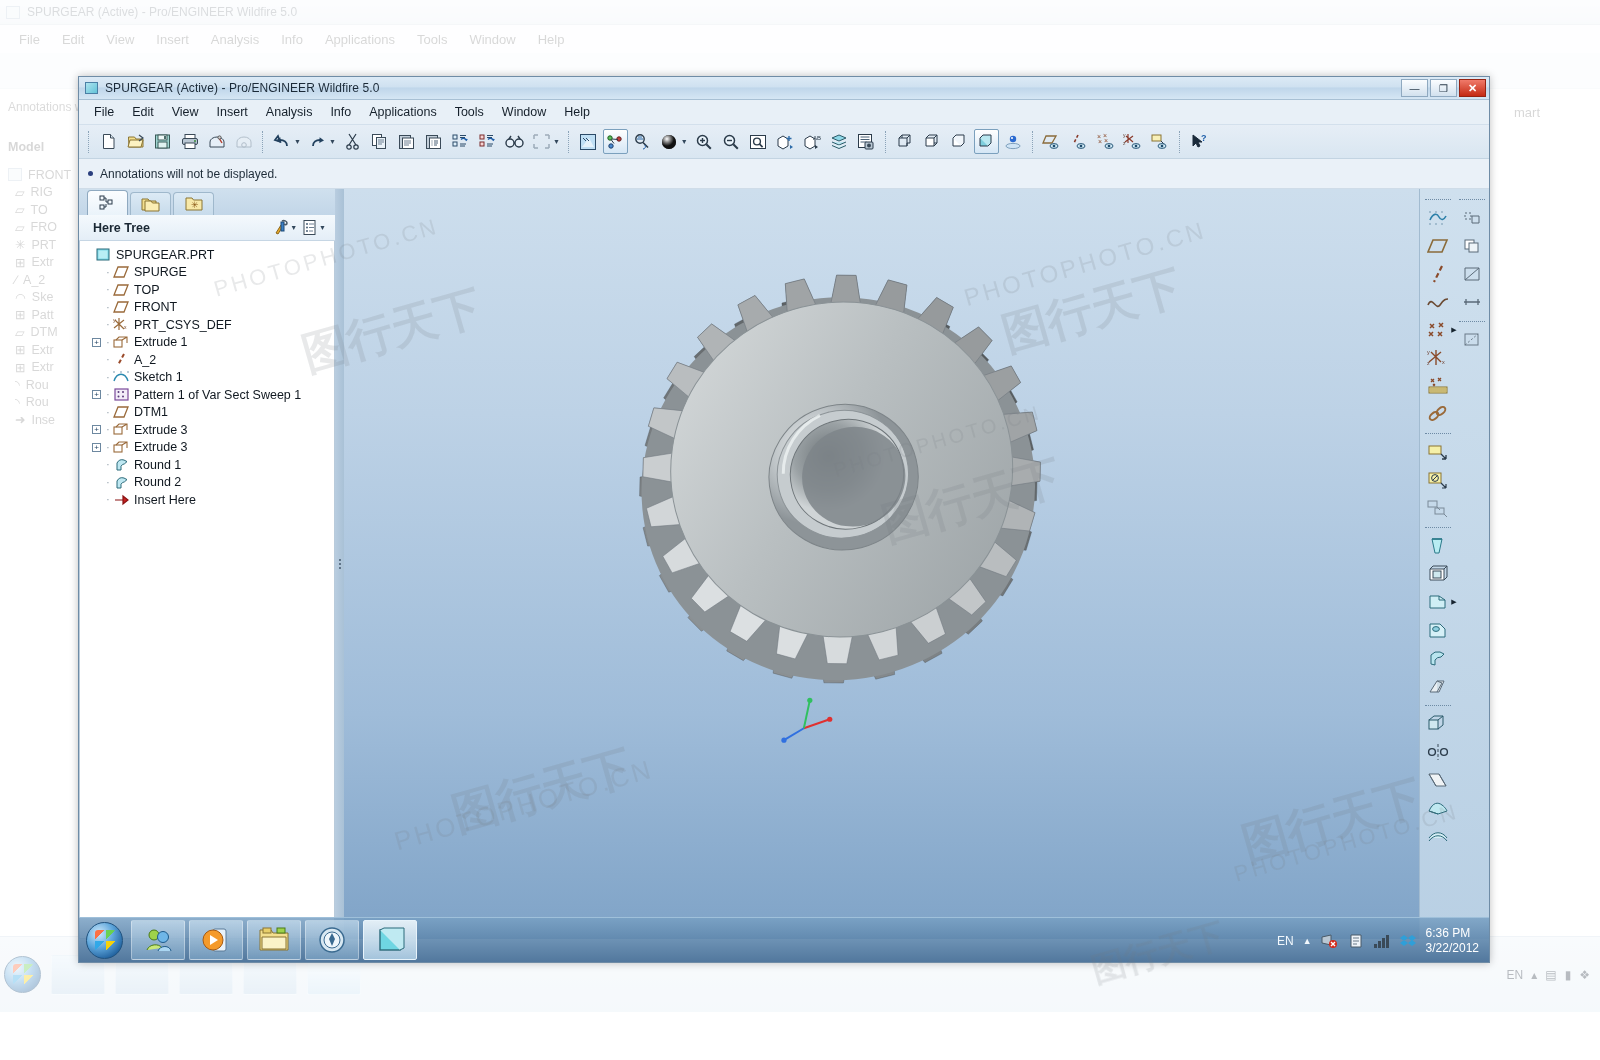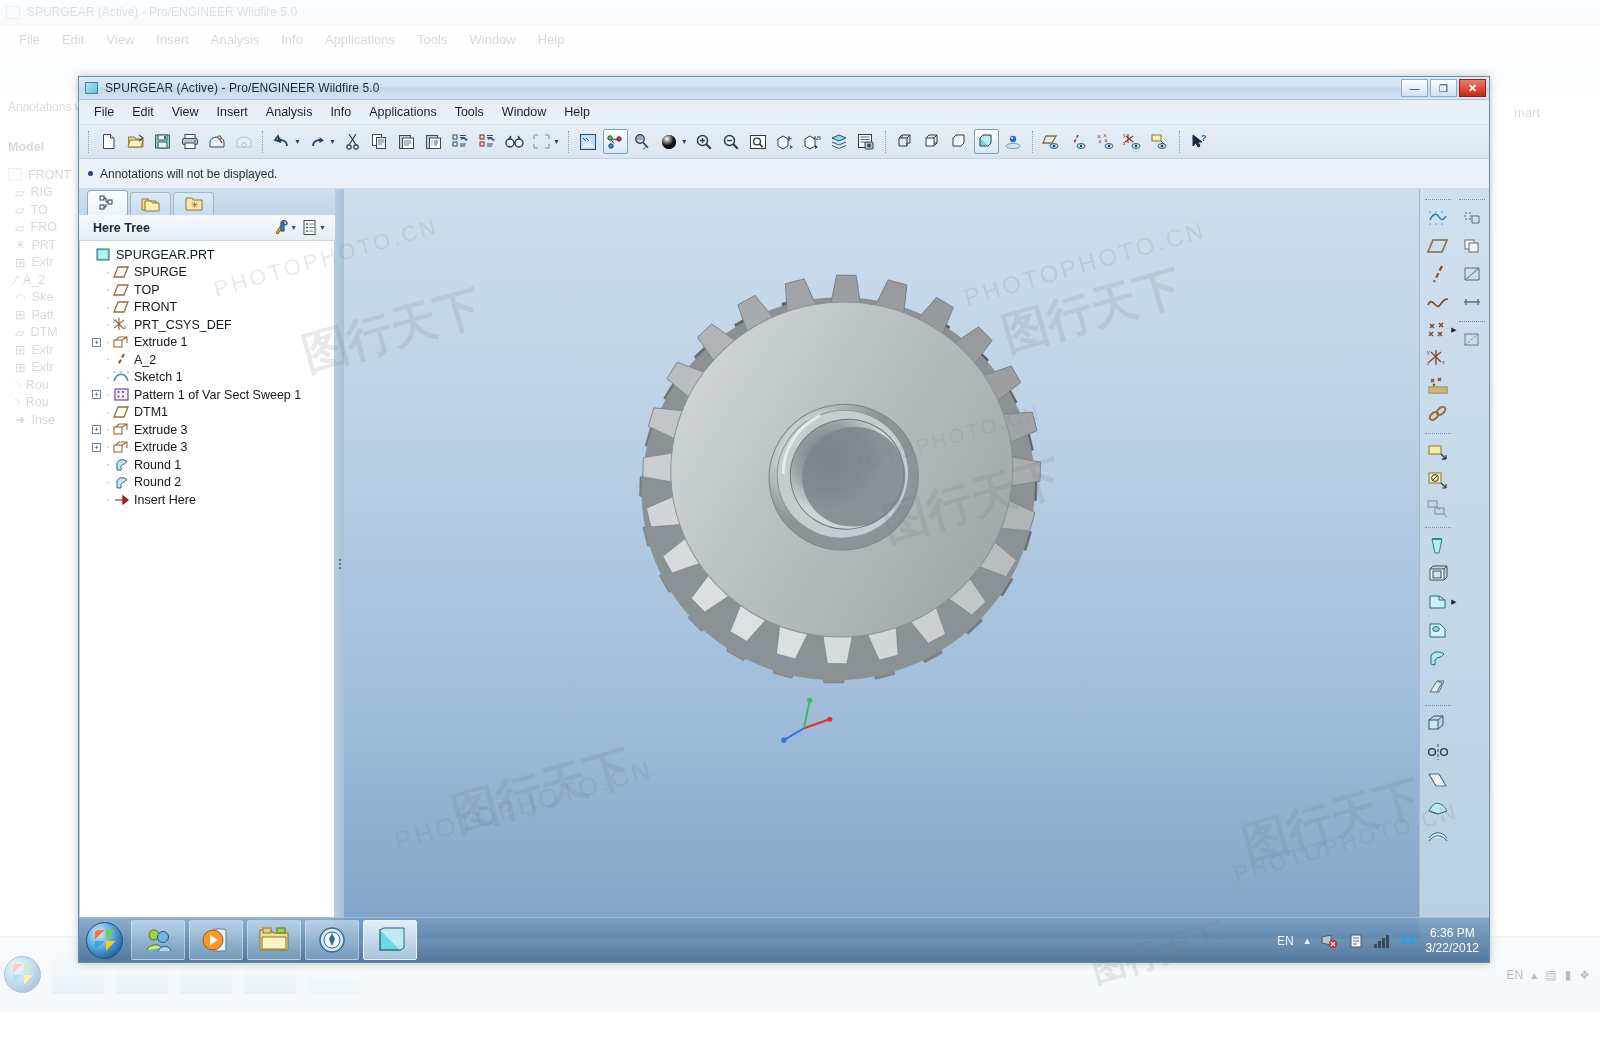--- a/index.html
+++ b/index.html
@@ -221,21 +221,21 @@
   }
   .tb-item.act {
     border-color: #e7f3fb;
     background: linear-gradient(to bottom, rgba(245,252,255,0.85), rgba(190,220,240,0.75));
   }
   .tb-tray {
     position: absolute; right: 4px; top: 0; height: 45px;
     display: flex; align-items: center; gap: 9px; padding-right: 6px;
   }
   .tray-txt { font-size: 12px; color: #f2f8fd; }
-  .tray-clock { font-size: 12px; color: #ffffff; text-align: center; line-height: 15px; }
+  .tray-clock { font-size: 12px; color: #ffffff; text-align: left; line-height: 15px; }
 
   
   .desk-taskbar {
     position: absolute; left: 0; bottom: 0; width: 1600px; height: 76px;
     background: linear-gradient(to bottom, rgba(236,243,249,0.95), rgba(226,236,245,0.95));
     border-top: 1px solid #d6e2ed;
     display: flex; align-items: center; opacity: 0.35;
   }
 
   

